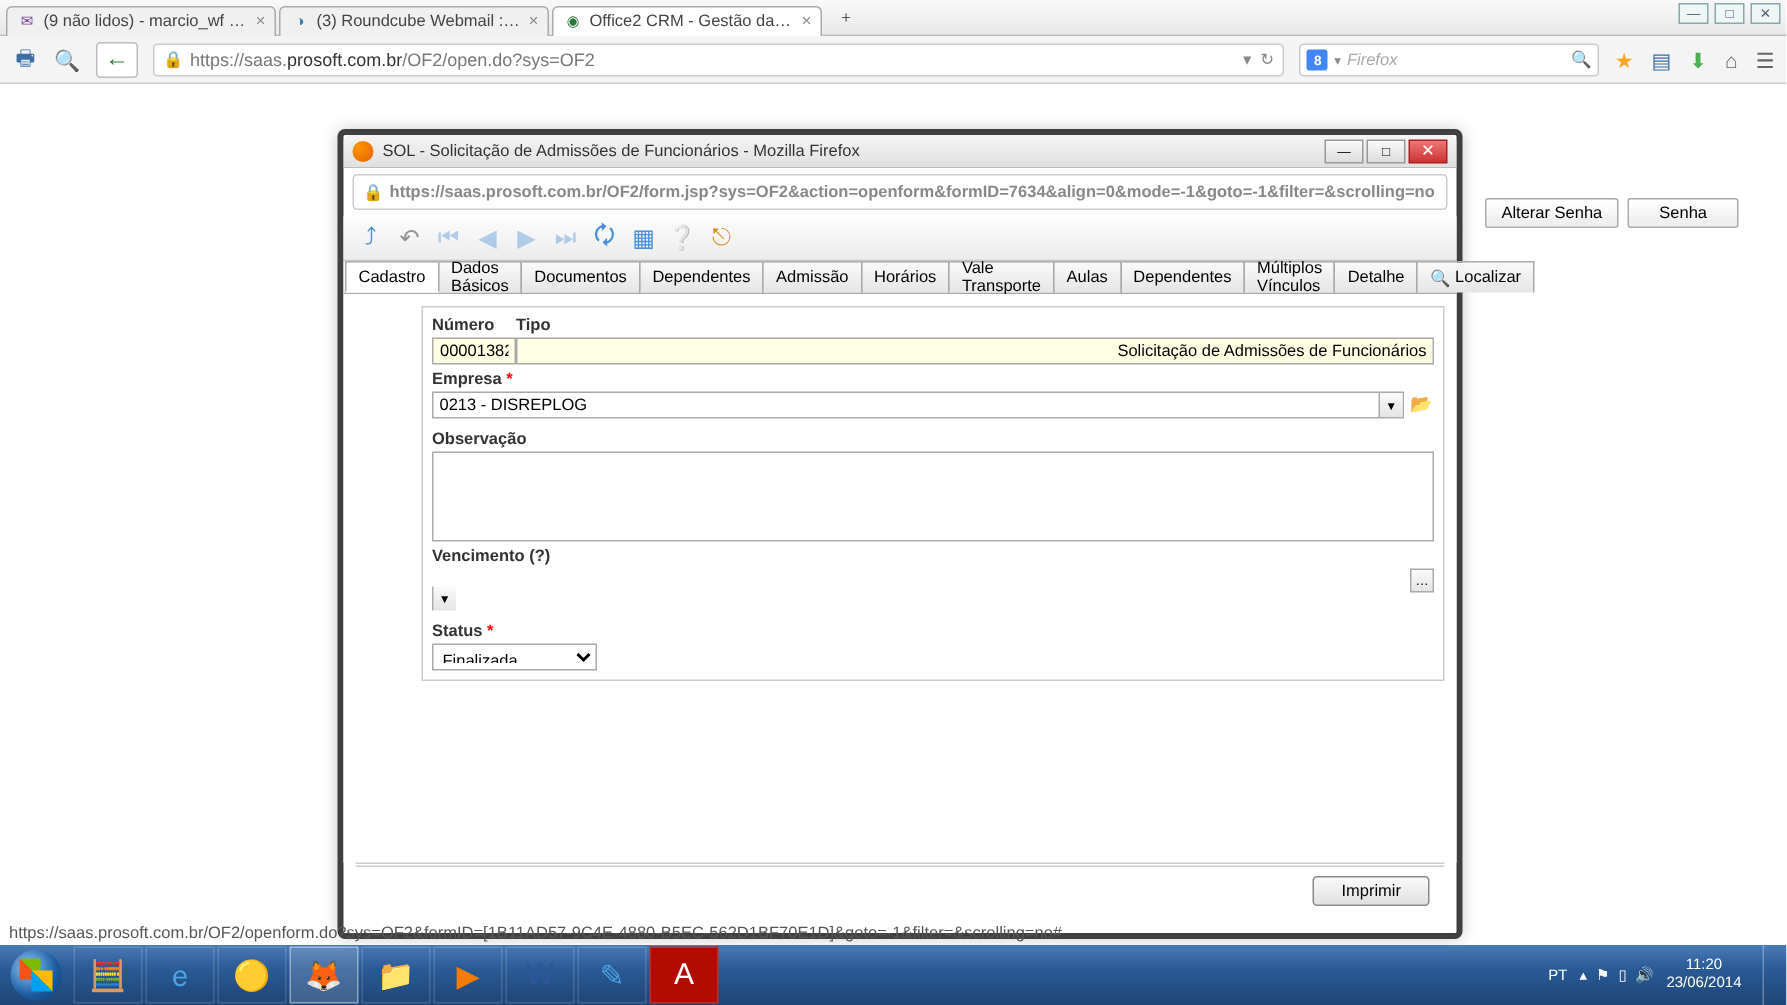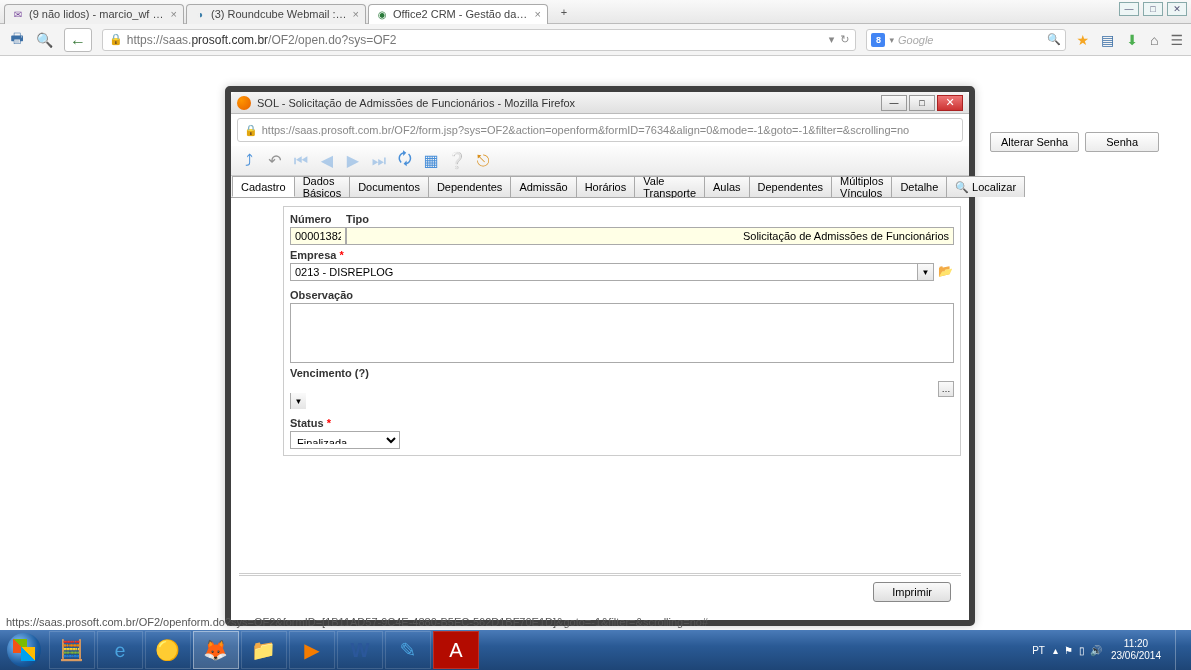--- a/index.html
+++ b/index.html
@@ -31,31 +31,31 @@
 .right-icons { display: flex; gap: 12px; align-items: center; }
 .right-icons span { font-size: 14px; cursor: pointer; }
 
 
 .page-bg { position: absolute; top: 56px; left: 0; right: 0; bottom: 40px; background: #fff; }
 .page-header-area { position: absolute; top: 60px; left: 220px; right: 12px; height: 40px; }
 .page-buttons { position: absolute; right: 20px; top: 16px; display: flex; gap: 6px; }
 .page-button { border: 1px solid #aaa; background: linear-gradient(#fff,#ececec); padding: 3px 10px; font-size: 11px; border-radius: 2px; cursor: pointer; }
 
 
-.modal { position: absolute; left: 225px; top: 86px; width: 750px; height: 540px; background: #fff; border: 6px solid #404040; border-radius: 5px; box-shadow: 0 0 10px rgba(0,0,0,0.2); display: flex; flex-direction: column; }
+.modal { position: absolute; left: 225px; top: 86px; width: 750px; height: 540px; background: #fff; border: 4px solid #404040; border-radius: 5px; box-shadow: 0 0 10px rgba(0,0,0,0.2); display: flex; flex-direction: column; }
 .modal-title { height: 22px; background: linear-gradient(#f5f5f5,#e0e0e0); border-bottom: 1px solid #bbb; border-radius: 5px 5px 0 0; display: flex; align-items: center; padding: 0 6px; }
 .modal-title .ff-icon { width: 14px; height: 14px; background: radial-gradient(circle at 30% 30%, #ff9500, #e66000); border-radius: 50%; margin-right: 6px; }
 .modal-title .title-text { flex: 1; font-size: 11px; color: #333; }
 .modal-win-controls { display: flex; gap: 2px; }
 .modal-win-controls span { width: 26px; height: 16px; border: 1px solid #999; background: linear-gradient(#fafafa,#ddd); display: flex; align-items: center; justify-content: center; font-size: 9px; }
 .modal-win-controls .close { background: linear-gradient(#e77,#c33); border-color: #a22; color: #fff; font-size: 11px; }
 
 .modal-url { height: 24px; border: 1px solid #ccc; margin: 4px 6px 0 6px; border-radius: 3px; display: flex; align-items: center; padding: 0 6px; background: #fff; }
 .modal-url .lock { color: #888; margin-right: 4px; }
-.modal-url .url-t { color: #888; font-size: 11px; white-space: nowrap; overflow: hidden; text-overflow: ellipsis; }
+.modal-url .url-t { color: #888; font-size: 11px; white-space: nowrap; overflow: hidden; text-overflow: ellipsis; font-weight: bold; }
 
 .modal-toolbar { height: 30px; background: linear-gradient(#fdfdfd,#ececec); border-bottom: 1px solid #ccc; margin-top: 4px; display: flex; align-items: center; padding: 0 6px; gap: 2px; }
 .tb-btn { width: 24px; height: 24px; display: flex; align-items: center; justify-content: center; font-size: 16px; cursor: pointer; border-radius: 2px; }
 .tb-btn.disabled { opacity: 0.4; }
 
 .modal-tabs { height: 22px; background: #f4f4f4; border-bottom: 1px solid #aaa; display: flex; padding-left: 1px; }
 .modal-tab { border: 1px solid #aaa; border-bottom: none; background: linear-gradient(#fafafa,#e5e5e5); padding: 3px 8px; font-size: 11px; margin-right: -1px; cursor: pointer; display: flex; align-items: center; }
 .modal-tab.active { background: #fff; border-bottom: 1px solid #fff; position: relative; z-index: 1; }
 
 .modal-body { flex: 1; padding: 8px; background: #fff; overflow: auto; }
@@ -130,21 +130,21 @@
     <span class="lock">🔒</span>
     <span class="url-text">
       <span>https://saas.</span><span class="domain">prosoft.com.br</span><span>/OF2/open.do?sys=OF2</span>
     </span>
     <span class="url-dropdown">▾</span>
     <span class="url-dropdown" style="margin-left:6px">↻</span>
   </div>
   <div class="search-box">
     <span class="google-g">8</span>
     <span style="color:#888;margin-right:4px;font-size:9px">▾</span>
-    <span class="search-placeholder">Google</span>
+    <span class="search-placeholder">Firefox</span>
     <span class="search-mag">🔍</span>
   </div>
   <div class="right-icons">
     <span style="color:#f5a623">★</span>
     <span style="color:#3a6ea5">▤</span>
     <span style="color:#4caf50">⬇</span>
     <span style="color:#666">⌂</span>
     <span style="color:#666">☰</span>
   </div>
 </div>

